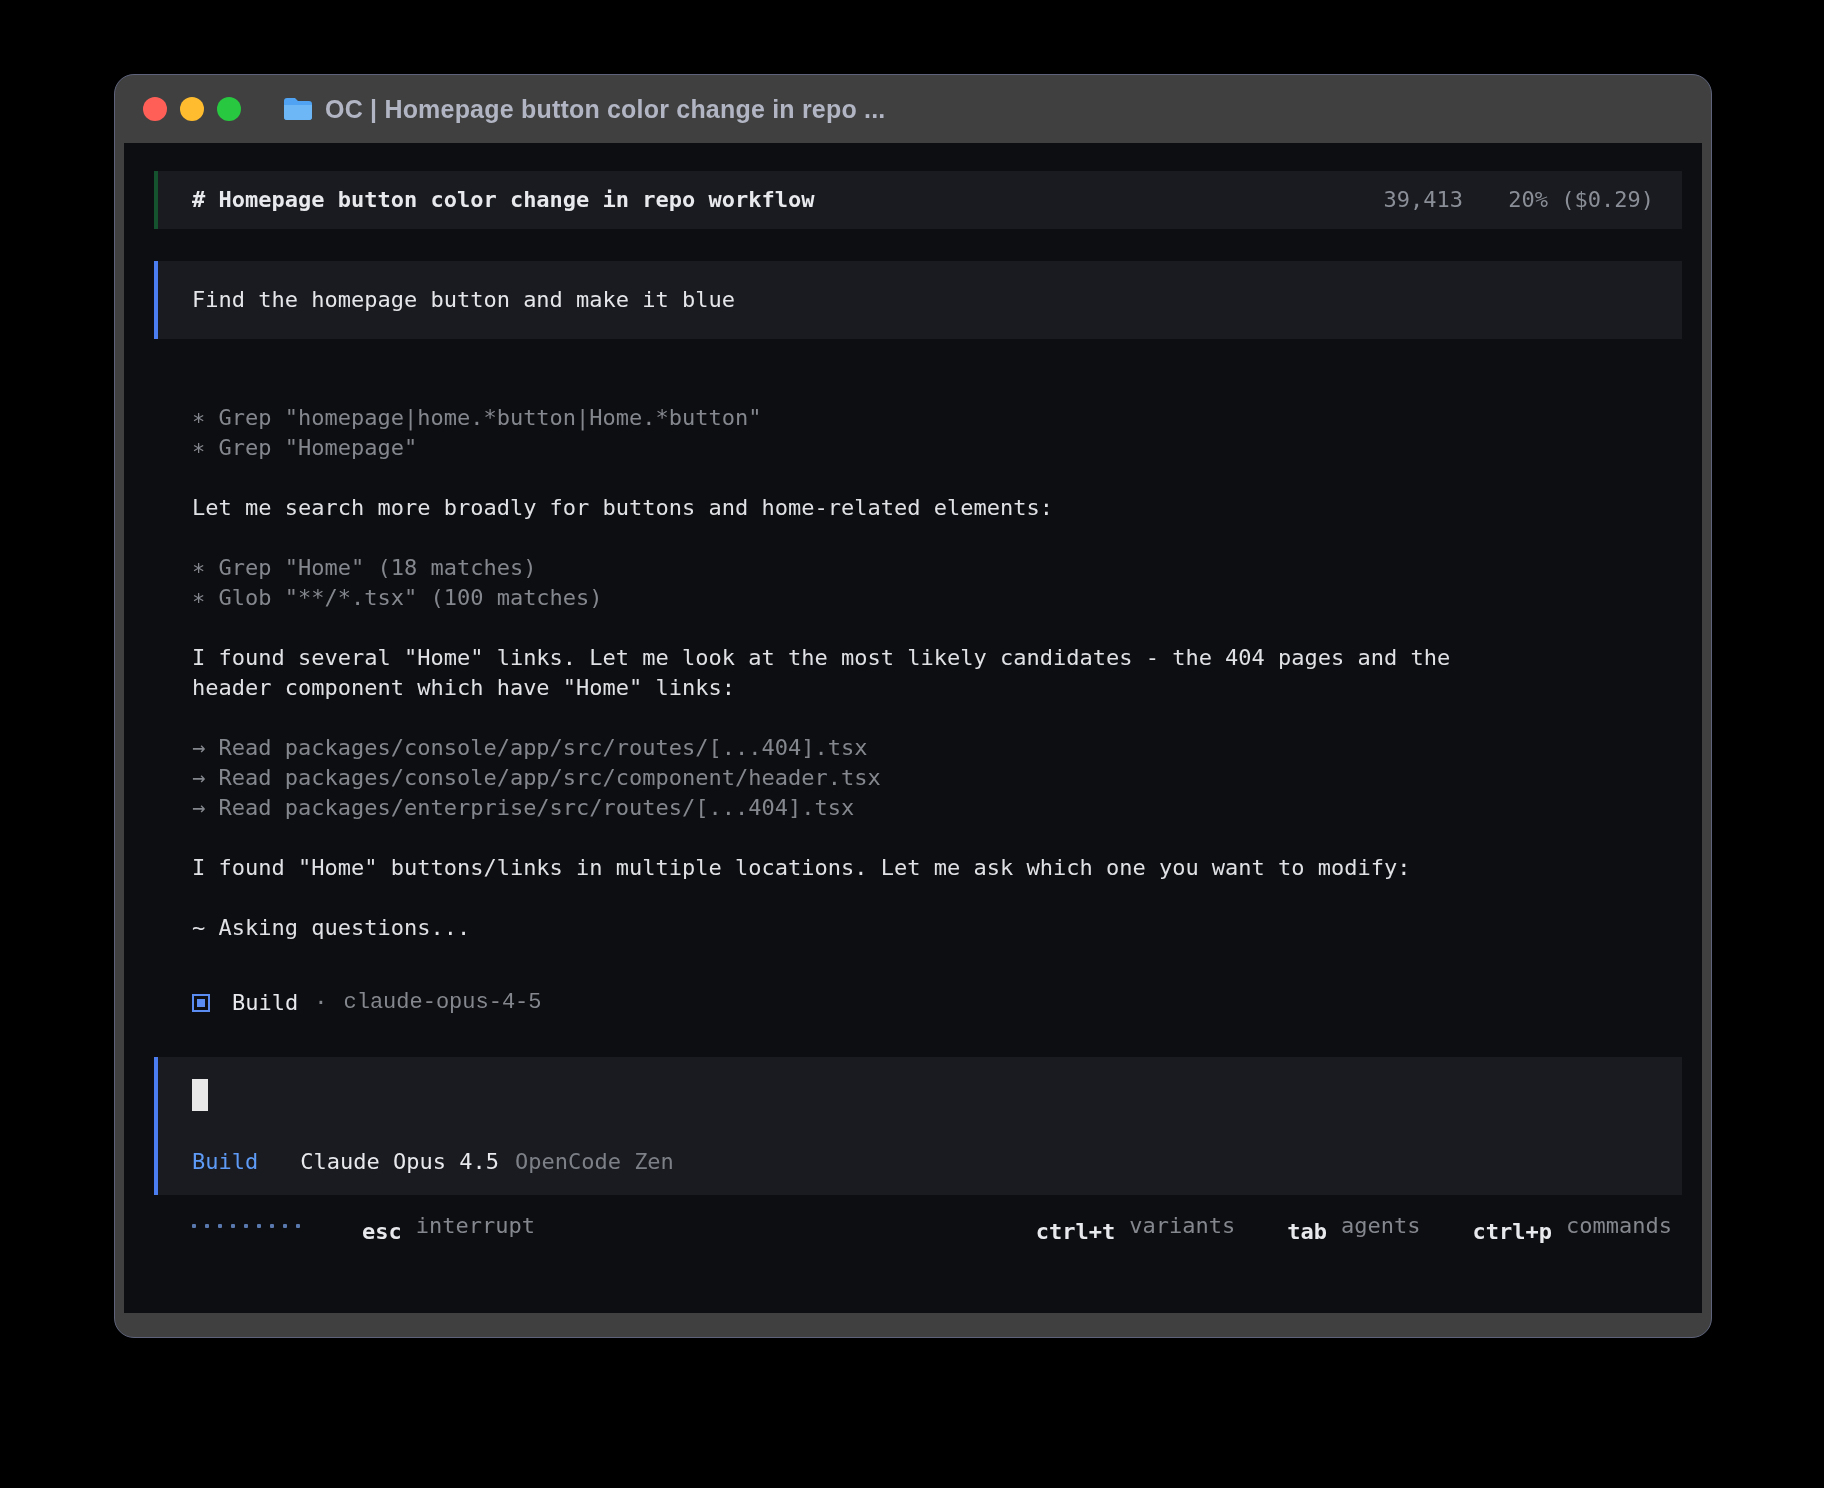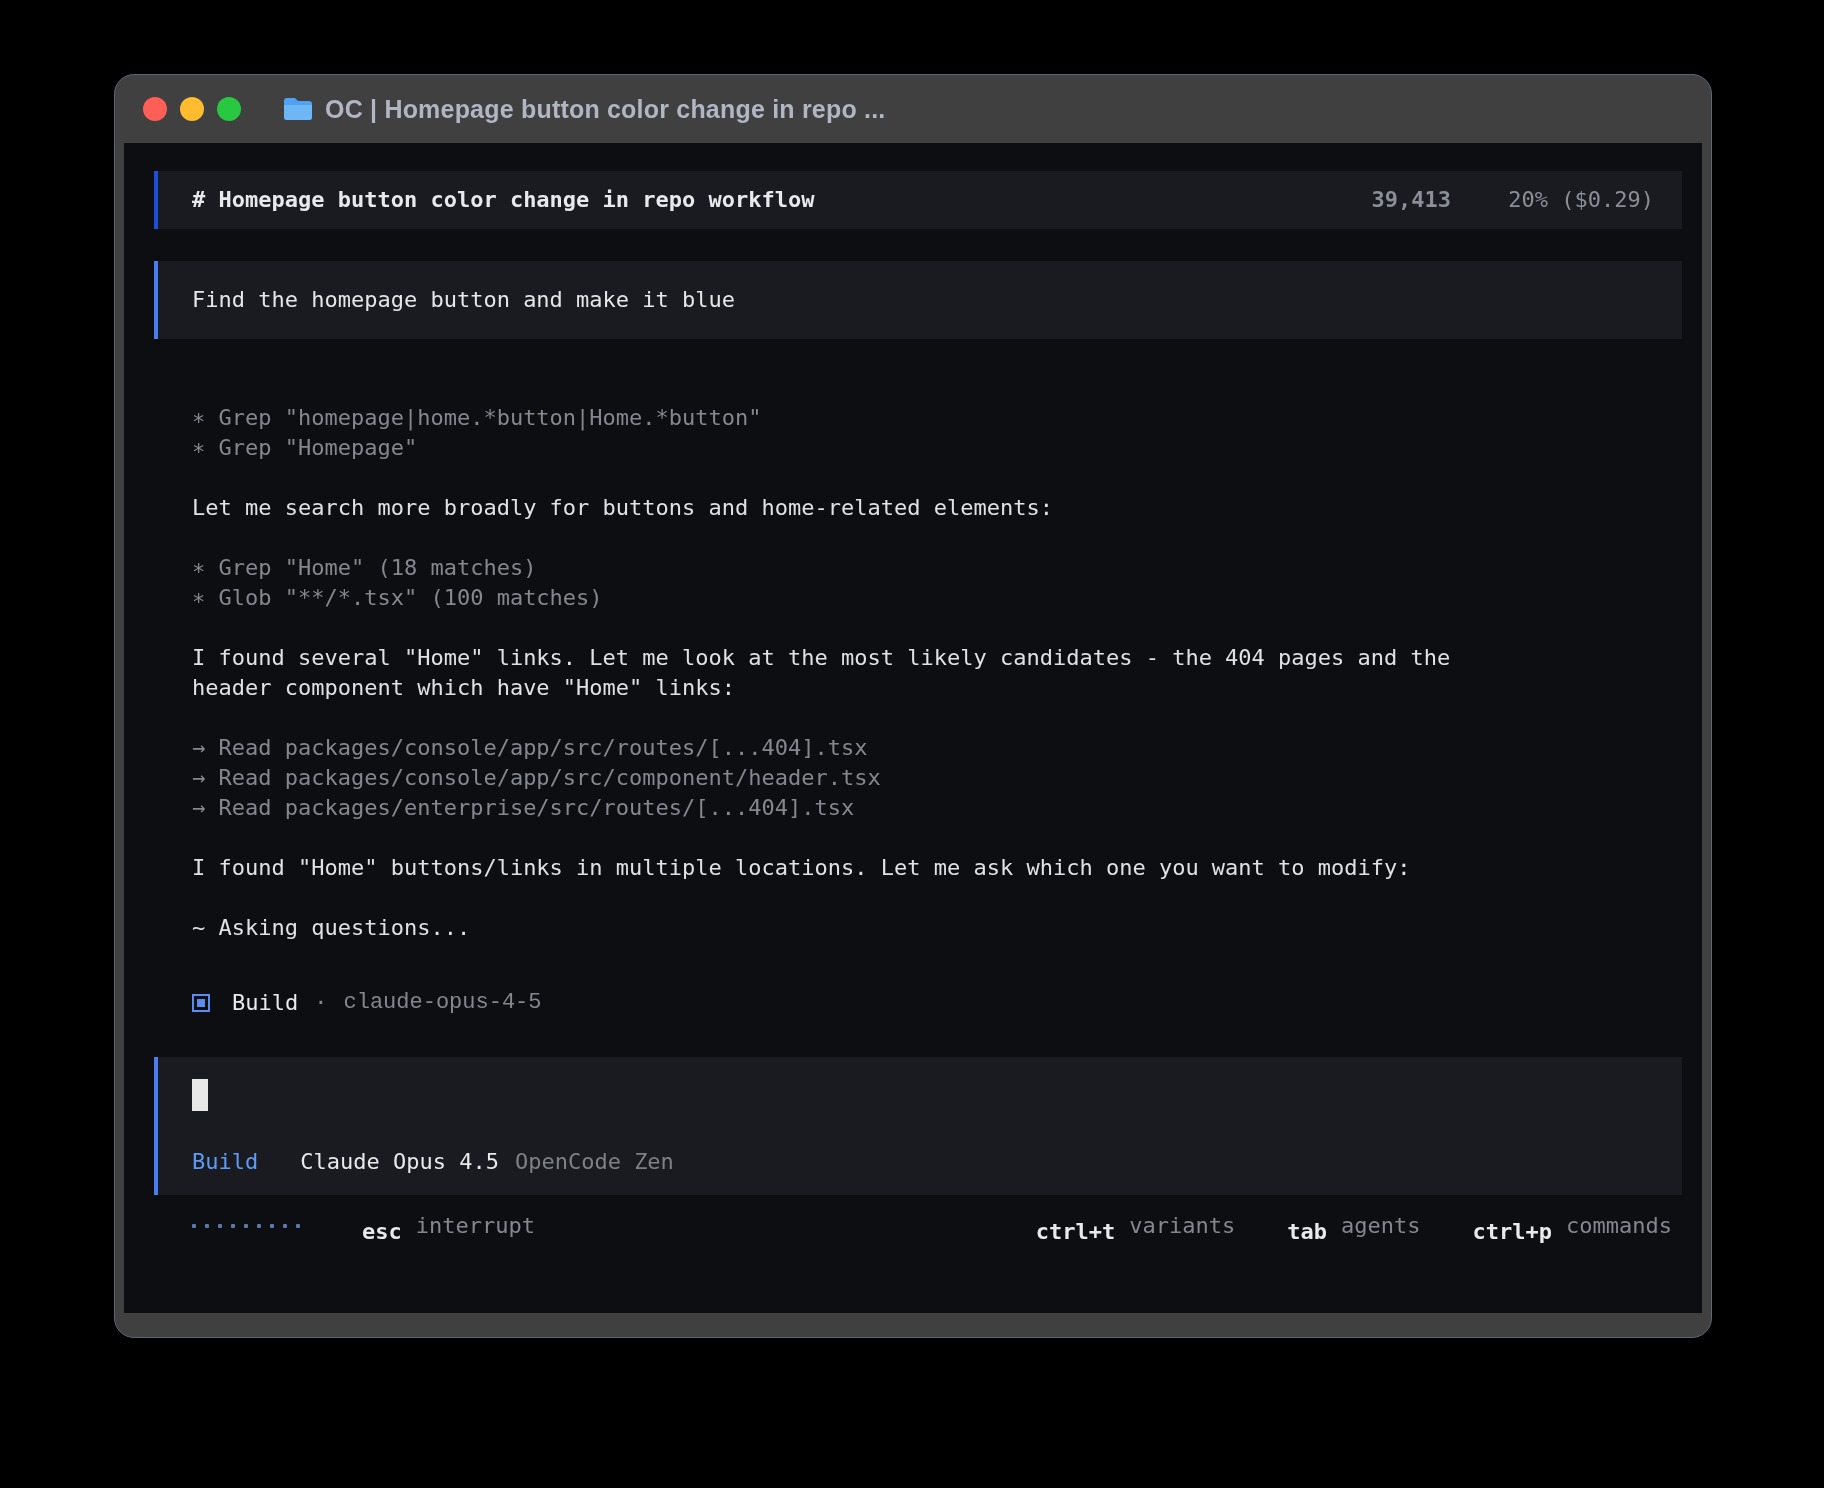--- a/index.html
+++ b/index.html
@@ -30,27 +30,27 @@
   .term{
     position:absolute;left:9px;right:9px;top:68px;bottom:24px;
     background:#0d0e11;box-sizing:border-box;
     padding:28px 20px 0 30px;
     font-size:22px;line-height:30px;color:#e4e6e9;
   }
   .block{
     background:#1a1b20;box-sizing:border-box;
   }
   .header-block{
-    height:58px;border-left:4px solid #1d4ed8;
+    height:58px;border-left:4px solid #14532d;
     display:flex;align-items:center;justify-content:space-between;
     padding:0 28px 0 34px;
   }
   .h-title{font-weight:bold;color:#e7e9ec;white-space:nowrap;}
   .h-stats{color:#8a8e96;white-space:nowrap;}
-  .h-stats .tok{margin-right:44px;font-weight:bold;}
+  .h-stats .tok{margin-right:32px;}
   .user-block{
     margin-top:32px;height:78px;border-left:4px solid #4b7cf0;
     display:flex;align-items:center;padding:0 28px 0 34px;
   }
   .transcript{margin-top:34px;padding-left:38px;}
   .line{height:30px;white-space:pre;}
   .line.text{color:#dfe1e4;}
   .line.tool{color:#84878e;}
   .line.blank{height:30px;}
   .status-line{

